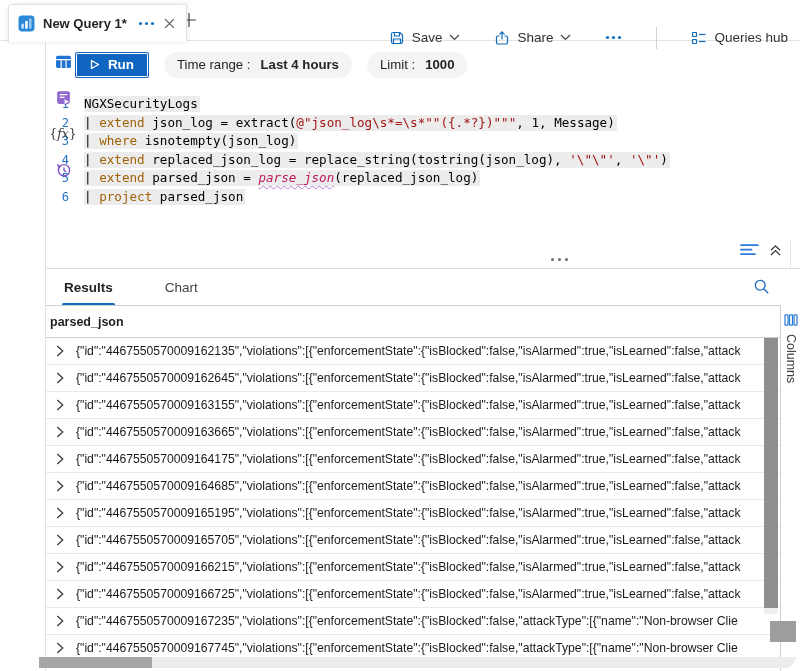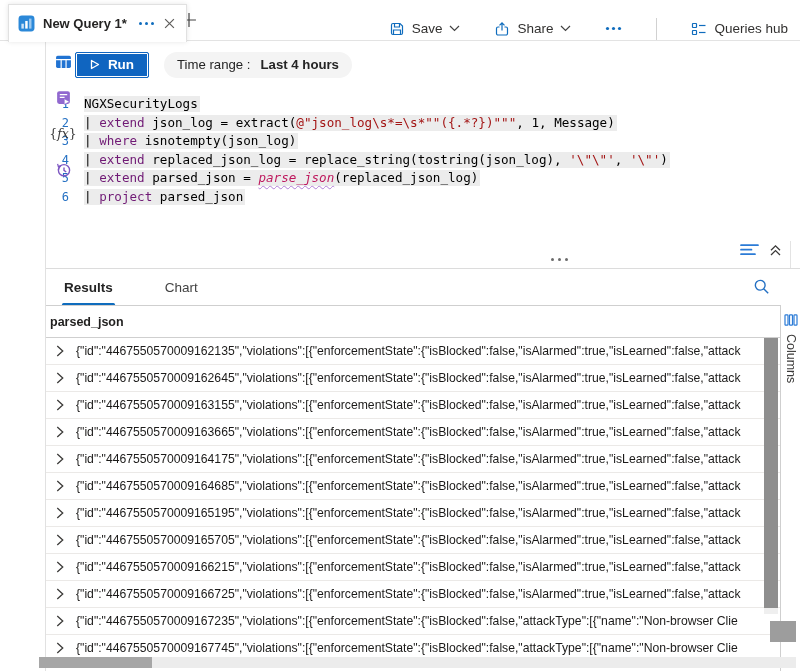--- a/index.html
+++ b/index.html
@@ -1,30 +1,30 @@
 <!DOCTYPE html>
 <html><head>
 <meta charset="utf-8">
 <style>
   * { margin:0; padding:0; box-sizing:border-box; }
   html,body { background:#fff; }
   body { font-family:"Liberation Sans", sans-serif; color:#242424; }
-  .app { position:relative; width:800px; height:671px; background:#fff; overflow:hidden; }
+  .app { position:relative; width:800px; height:671px; background:#fff; overflow:hidden;border-radius:24px; }
 
   
   .tabbar { position:absolute; top:0; left:0; width:800px; height:41px; background:#fff; border-bottom:1px solid #e3e3e3; z-index:10; }
   .tab { position:absolute; left:8px; top:4px; height:38px; background:#fff;
          border:1px solid #e1e1e1; border-bottom:none; box-shadow:0 0 5px rgba(0,0,0,.10);
          display:flex; align-items:center; gap:8px; padding:0 11px 0 9px; z-index:11; }
   .tab-title { font-size:13px; font-weight:700; color:#252423; white-space:nowrap; }
   .tab-dots { display:flex; gap:3px; margin-left:4px; cursor:pointer; }
   .tab-dots i { width:3px; height:3px; border-radius:50%; background:#0f6cbd; }
   .tab-close { margin-left:2px; display:flex; align-items:center; cursor:pointer; }
   .newtab { position:absolute; left:181px; top:12px; background:none; border:none; cursor:pointer; }
-  .actions { position:absolute; right:12px; top:8px; height:41px; display:flex; align-items:center; gap:34px; }
+  .actions { position:absolute; right:12px; top:17px; height:41px; display:flex; align-items:center; gap:34px; }
   .abtn { display:flex; align-items:center; gap:7px; background:none; border:none; font-family:inherit;
           font-size:13.5px; color:#323130; cursor:pointer; }
   .divider { width:1px; height:22px; background:#d1d1d1; }
 
   
   .sidebar { position:absolute; left:0; top:41px; width:46px; bottom:0; background:#fff; border-right:1px solid #e1e1e1; z-index:5;padding-left:44px; }
   .sbtn { width:38px; height:32px; display:flex; align-items:center; justify-content:center; background:none; border:none; cursor:pointer; margin-top:4px; }
   .fx { font-family:"DejaVu Serif", serif; font-size:12.5px; color:#3a3a3a; white-space:nowrap; }
   .fx i { font-style:italic; }
 
@@ -41,21 +41,21 @@
   .mode-select { margin-left:auto; margin-right:23px; width:131px; height:29px; display:flex; align-items:center;
                  justify-content:space-between; background:#fff; border:1px solid #767676; border-radius:4px;
                  padding:0 10px; font-family:inherit; font-size:13.2px; color:#242424; cursor:pointer; }
 
   
   .editor { position:absolute; left:0; top:47px; width:100%; height:151px; padding-top:7px; overflow:hidden; }
   .code-line { display:flex; height:18.5px; align-items:center; }
   .ln { width:30px; text-align:right; margin-right:15px; color:#2470c3; font-family:"DejaVu Sans Mono", monospace; font-size:12px; flex:none; }
   .code-text { font-family:"DejaVu Sans Mono", monospace; font-size:12.6px; background:#ececec; padding:0 2px 1px 0; white-space:pre; color:#000; }
   .tok-p { color:#000; }
-  .tok-k { color:#701a75; }
+  .tok-k { color:#a16207; }
   .tok-s { color:#a31515; }
   .tok-e { color:#be185d; text-decoration:underline; text-decoration-style:wavy; text-decoration-color:#b180d7; text-decoration-thickness:1px; text-underline-offset:3px;font-style:italic; }
 
   
   .splitter { position:absolute; left:0; top:198px; width:100%; height:29px; }
   .split-dots { position:absolute; left:512px; top:19px; display:flex; gap:4px; cursor:row-resize; }
   .split-dots i { width:3px; height:3px; border-radius:50%; background:#6b6b6b; }
   .split-icons { position:absolute; right:18px; top:4px; display:flex; align-items:center; gap:9px; }
   .split-icons button { background:none; border:none; cursor:pointer; display:flex; align-items:center; }
   .split-vline { position:absolute; left:751px; top:2px; bottom:0; width:1px; background:#e3e3e3; }
@@ -214,20 +214,24 @@
           <svg width="10" height="11" viewBox="0 0 10 11">
               <path d="M1.5 1.5 L8.5 5.5 1.5 9.5 Z" fill="none" stroke="#fff" stroke-width="1.3" stroke-linejoin="round"></path>
             </svg>
         </span>
         <span>Run</span>
       </button>
       <button class="pill">
         <span>Time range :</span>
         <strong>Last 4 hours</strong>
       </button>
+      <button class="pill">
+        <span>Limit :</span>
+        <strong>1000</strong>
+      </button>
     </div>
 
     <div class="editor" id="editor">
         <div class="code-line">
           <span class="ln">1</span>
           <span class="code-text"><span class="tok-p">NGXSecurityLogs</span></span>
         </div>
         <div class="code-line">
           <span class="ln">2</span>
           <span class="code-text"><span class="tok-p">| </span><span class="tok-k">extend</span><span class="tok-p"> json_log = extract(</span><span class="tok-s">@"json_log\s*=\s*""({.*?})"""</span><span class="tok-p">, 1, Message)</span></span>

